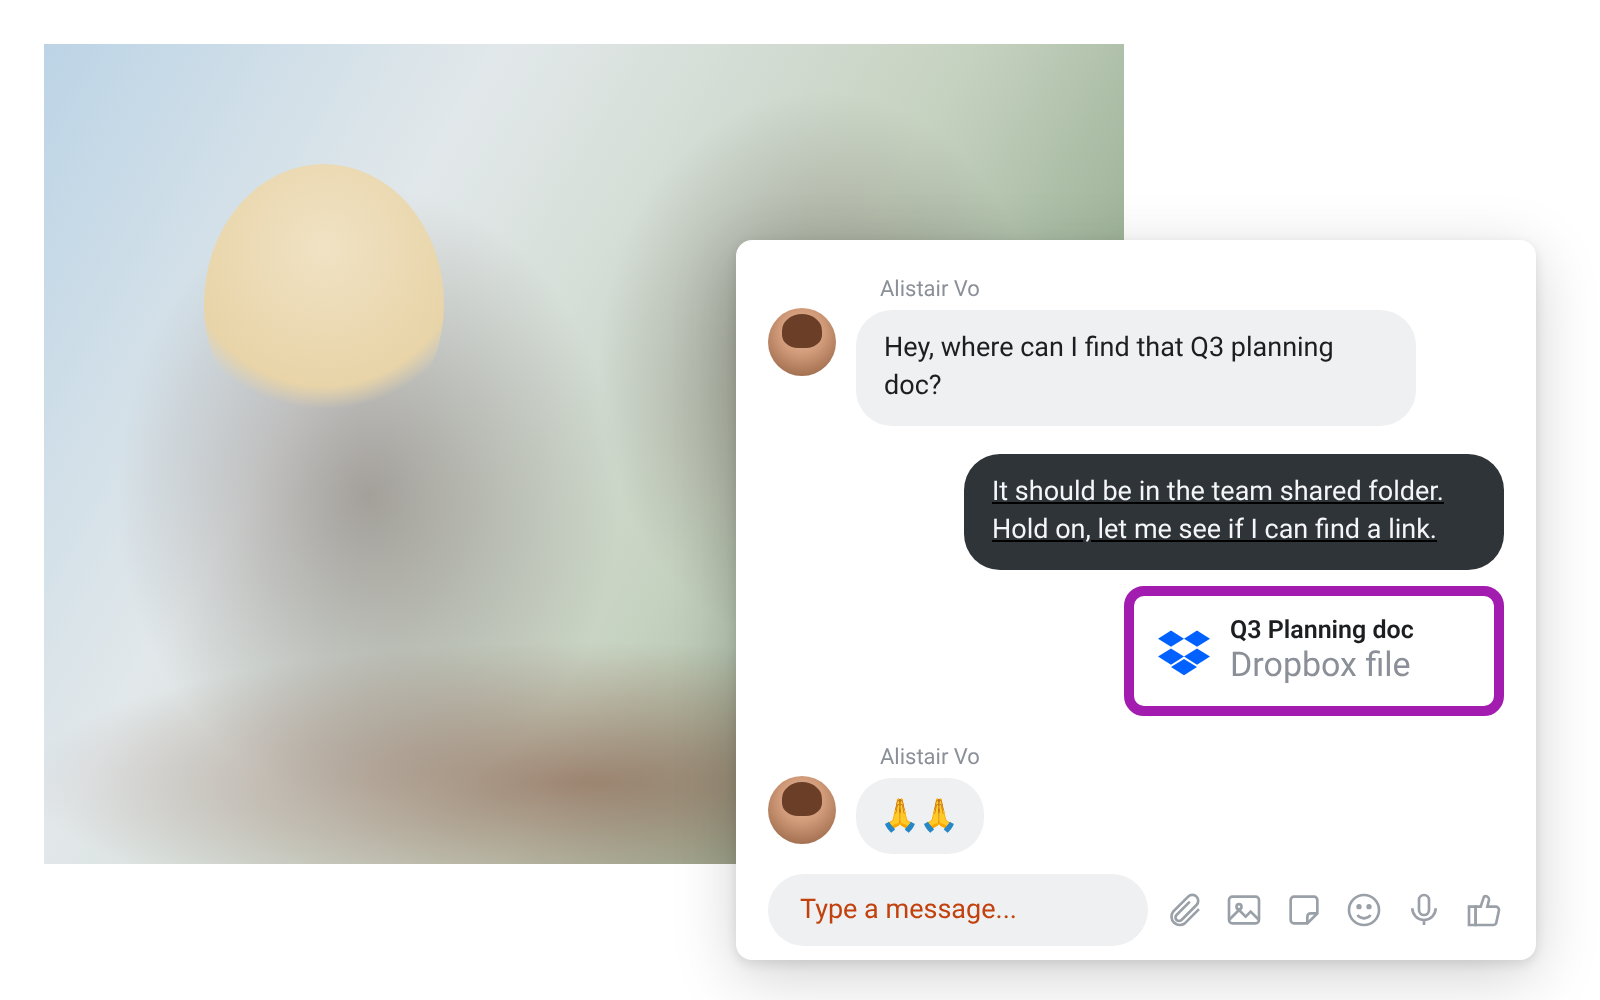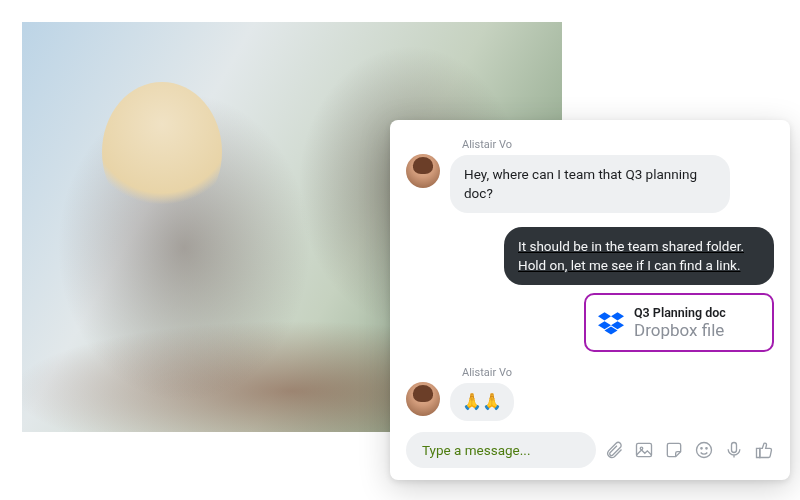--- a/index.html
+++ b/index.html
@@ -32,21 +32,21 @@
   .photo::after {
     content: "";
     position: absolute;
     left: 80px; top: 60px;
     width: 120px; height: 140px;
     background: radial-gradient(circle at 50% 30%, #f0e2c4 0%, #e8d4a8 60%, transparent 70%);
     border-radius: 50%;
   }
   .chat-card {
     position: absolute;
-    right: 10px;
+    right: 32px;
     top: 120px;
     width: 400px;
     height: 360px;
     background: #fff;
     border-radius: 8px;
     box-shadow: 0 8px 32px rgba(0,0,0,0.18), 0 2px 6px rgba(0,0,0,0.1);
     display: flex;
     flex-direction: column;
     padding: 18px 16px 12px 16px;
   }
@@ -106,21 +106,21 @@
   }
   .bubble.emoji {
     background: #eef0f2;
     padding: 8px 12px;
     font-size: 16px;
   }
   .attach-card {
     align-self: flex-end;
     margin-top: -6px;
     width: 190px;
-    border: 2px solid #a21caf;
+    border: 5px solid #a21caf;
     border-radius: 10px;
     padding: 10px 12px;
     display: flex;
     align-items: center;
     gap: 10px;
     background: #fff;
   }
   .dbx-icon {
     width: 26px;
     height: 26px;
@@ -136,21 +136,21 @@
     margin-top: 10px;
   }
   .compose-input {
     flex: 1;
     background: #eef0f2;
     border-radius: 20px;
     height: 36px;
     display: flex;
     align-items: center;
     padding: 0 16px;
-    color: #4d7c0f;
+    color: #c2410c;
     font-size: 13.5px;
   }
   .compose-icons {
     display: flex;
     align-items: center;
     gap: 10px;
   }
   .ico {
     width: 20px;
     height: 20px;
@@ -166,21 +166,21 @@
 
 <div class="photo"></div>
 
 <div class="chat-card">
   <div class="messages">
 
     <div class="msg-row">
       <div class="avatar"></div>
       <div class="msg-col">
         <div class="sender">Alistair Vo</div>
-        <div class="bubble grey">Hey, where can I team that Q3 planning doc?</div>
+        <div class="bubble grey">Hey, where can I find that Q3 planning doc?</div>
       </div>
     </div>
 
     <div class="msg-row right">
       <div class="msg-col" style="align-items:flex-end;">
         <div class="bubble dark">It should be in the team shared folder. Hold on, let me see if I can find a link.</div>
       </div>
     </div>
 
     <div class="attach-card">

